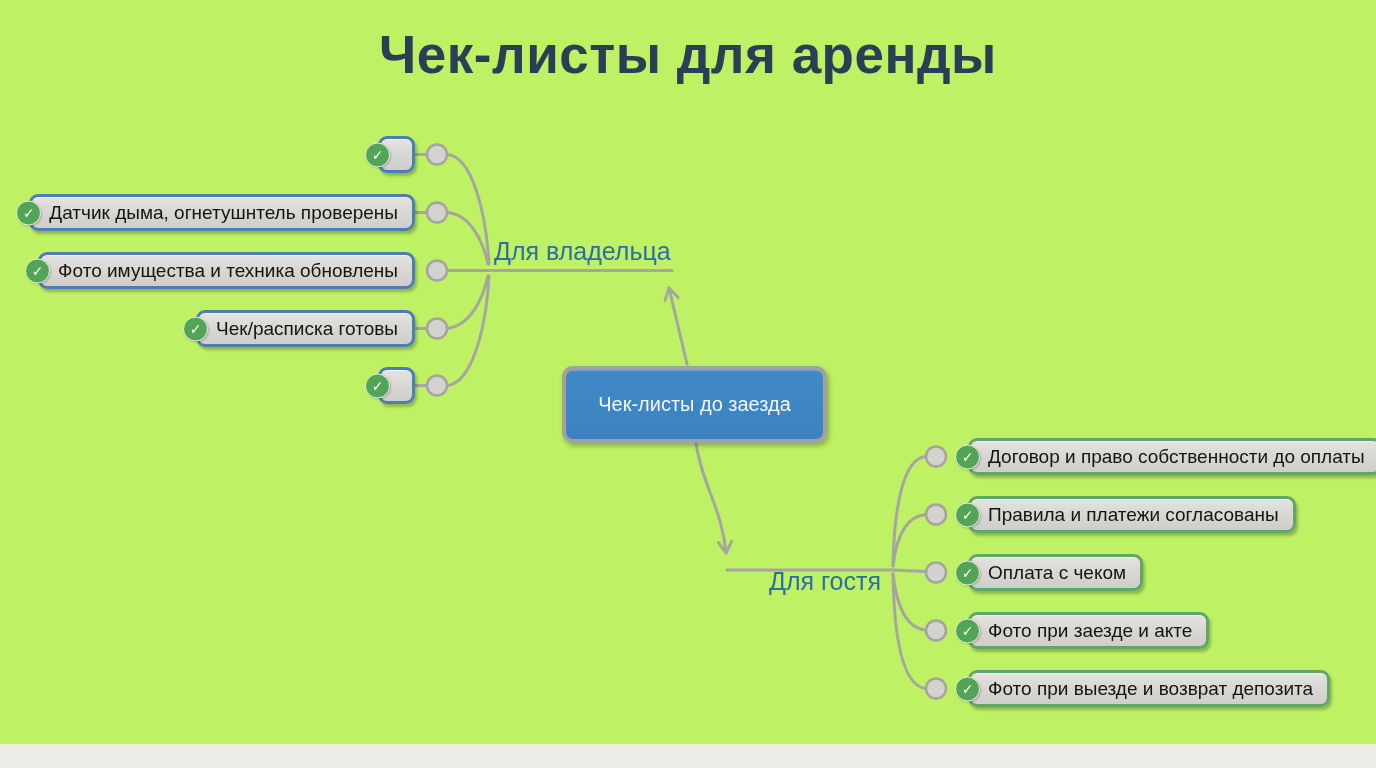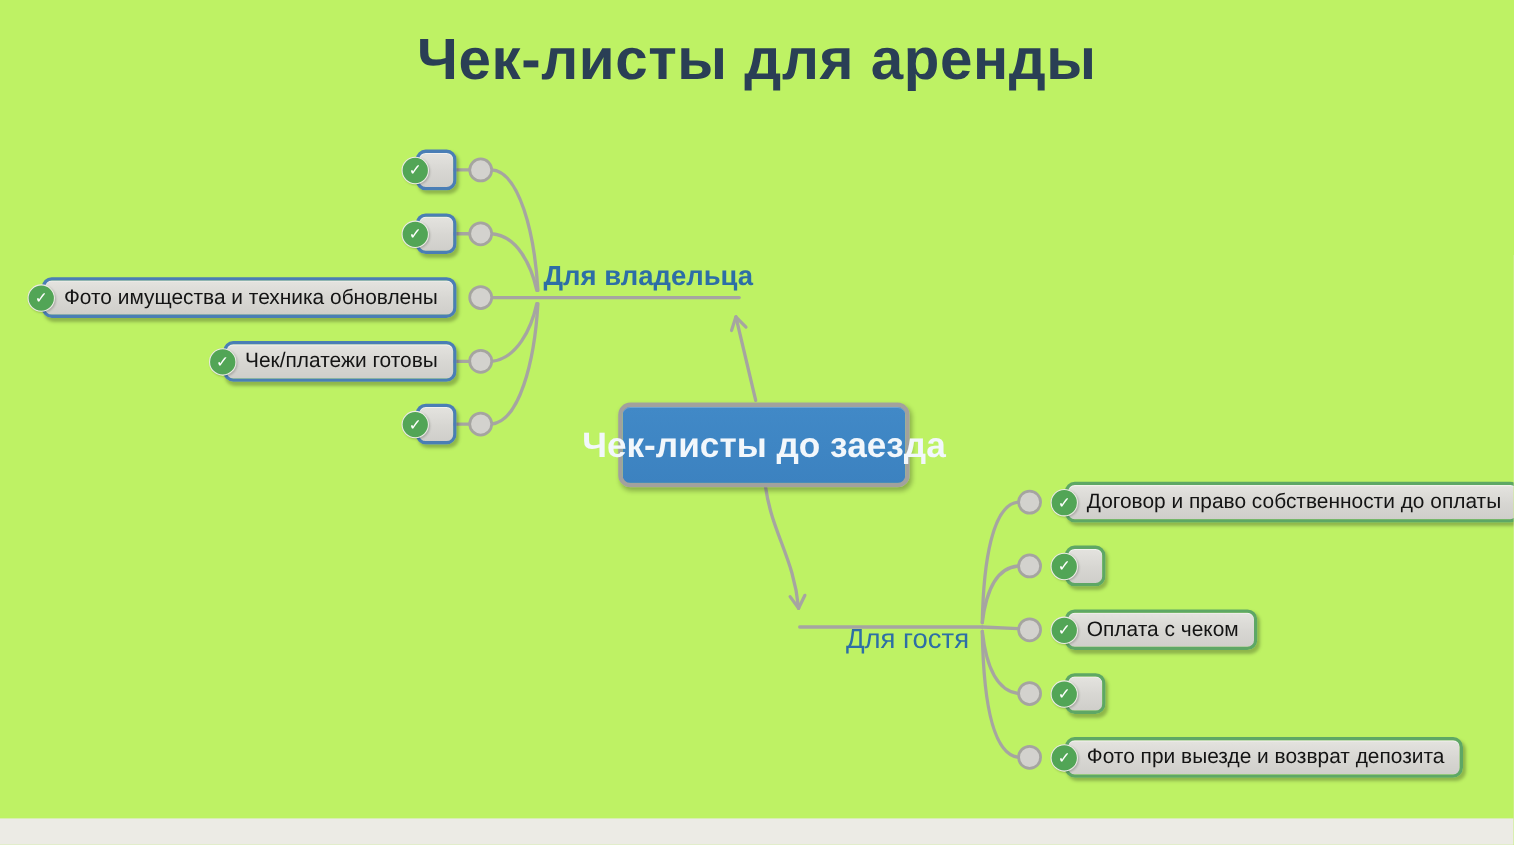--- a/index.html
+++ b/index.html
@@ -31,39 +31,39 @@
     letter-spacing: 0.5px;
     color: #2A3F55;
   }
   .branch-label {
     position: absolute;
     font-size: 25px;
     font-weight: 500;
     color: #2D6EA6;
     white-space: nowrap;
   }
-  .branch-label.owner { left: 494px; top: 237px; font-weight: bold; }
+  .branch-label.owner { left: 494px; top: 237px; }
   .branch-label.guest { left: 769px; top: 567px; }
   .center-node {
     position: absolute;
     left: 562px; top: 366px;
     width: 265px; height: 77px;
     box-sizing: border-box;
     background: linear-gradient(180deg, #4189C7 0%, #3C82C0 100%);
     border: 4px solid #A2A19D;
     border-radius: 11px;
     box-shadow: 2px 3px 5px rgba(0,0,0,0.28), inset 0 1px 0 rgba(255,255,255,0.22);
     display: flex;
     align-items: center;
     justify-content: center;
   }
   .center-node .center-label {
     color: #F2F7FB;
-    font-size: 32px;
-    font-weight: 700;
+    font-size: 20px;
+    font-weight: 400;
     white-space: nowrap;
   }
   .item {
     position: absolute;
     height: 37px;
     box-sizing: border-box;
     border-radius: 9px;
     background: linear-gradient(180deg, #E4E3DF 0%, #D7D6D2 55%, #CFCECA 100%);
     box-shadow: 2px 3px 3px rgba(0,0,0,0.25), inset 0 1px 0 rgba(255,255,255,0.5);
     display: flex;
@@ -163,45 +163,48 @@
 
   <div class="center-node">
     <span class="center-label">Чек-листы до заезда</span>
   </div>
 
   <div class="item owner-box o1">
     <span class="check">✓</span>
   </div>
   <div class="item owner-box o2">
     <span class="check">✓</span>
+    <span class="item-label">Датчик дыма, огнетушнтель проверены</span>
   </div>
   <div class="item owner-box o3">
     <span class="check">✓</span>
     <span class="item-label">Фото имущества и техника обновлены</span>
   </div>
   <div class="item owner-box o4">
     <span class="check">✓</span>
-    <span class="item-label">Чек/платежи готовы</span>
+    <span class="item-label">Чек/расписка готовы</span>
   </div>
   <div class="item owner-box o5">
     <span class="check">✓</span>
   </div>
 
   <div class="item guest-box g1">
     <span class="check">✓</span>
     <span class="item-label">Договор и право собственности до оплаты</span>
   </div>
   <div class="item guest-box g2">
     <span class="check">✓</span>
+    <span class="item-label">Правила и платежи согласованы</span>
   </div>
   <div class="item guest-box g3">
     <span class="check">✓</span>
     <span class="item-label">Оплата с чеком</span>
   </div>
   <div class="item guest-box g4">
     <span class="check">✓</span>
+    <span class="item-label">Фото при заезде и акте</span>
   </div>
   <div class="item guest-box g5">
     <span class="check">✓</span>
     <span class="item-label">Фото при выезде и возврат депозита</span>
   </div>
 
 </div>
 
 </body></html>

